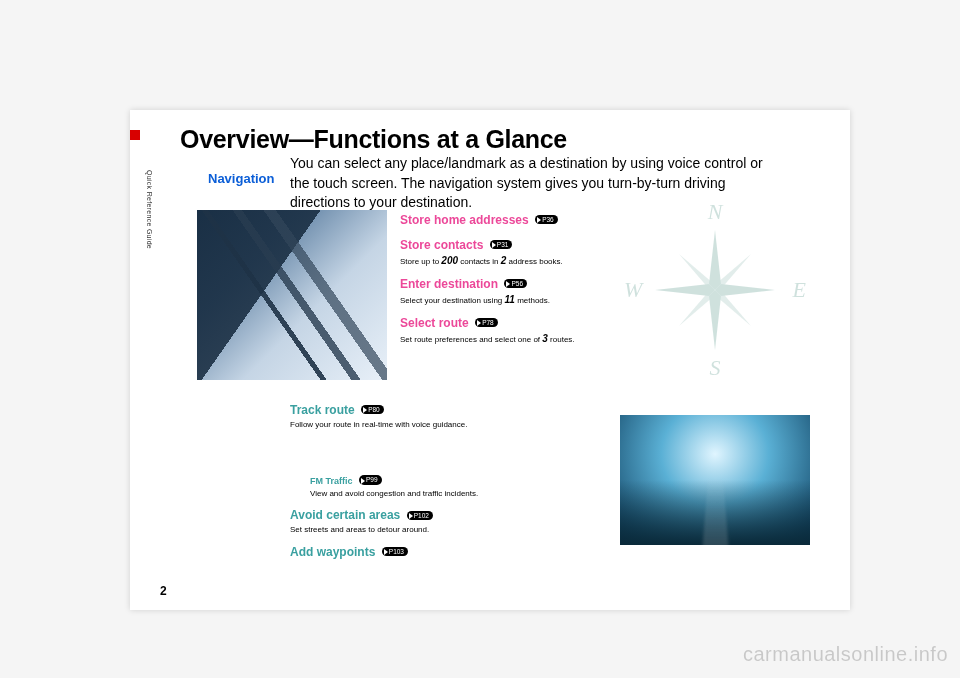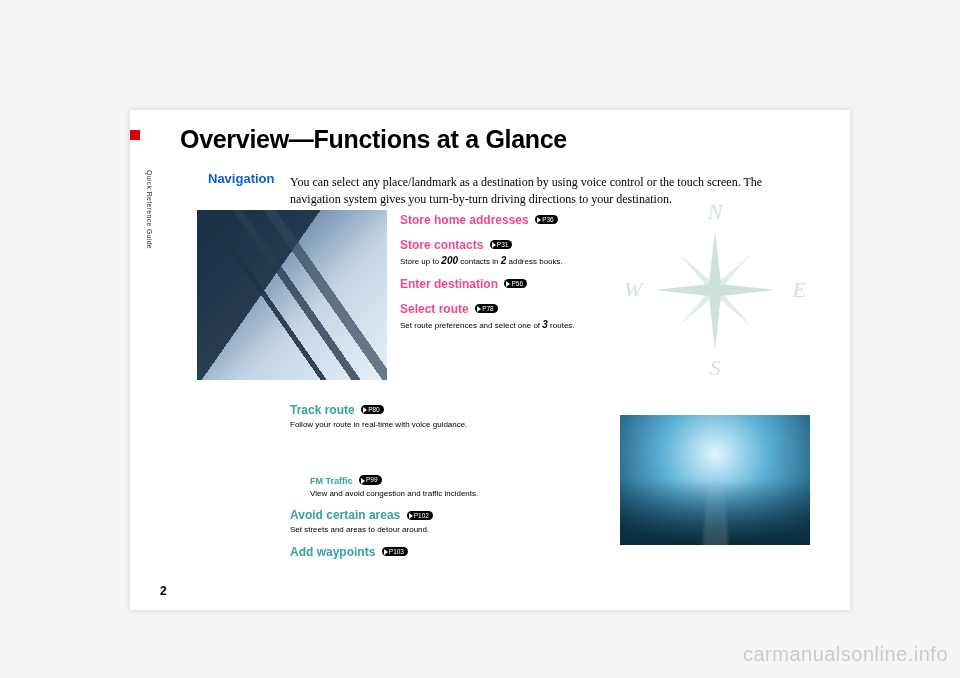--- a/index.html
+++ b/index.html
@@ -58,25 +58,24 @@
     left: 50px;
     top: 61px;
     font-size: 13px;
     font-weight: bold;
     color: #0b5ed7;
     padding-left: 28px;
   }
   .intro {
     position: absolute;
     left: 160px;
-    top: 64px;
+    top: 44px;
     width: 480px;
-    font-size: 12px;
+    font-size: 14px;
     line-height: 1.4;
-    font-family: Liberation Serif, serif;
   }
   .img-left {
     position: absolute;
     left: 67px;
     top: 100px;
     width: 190px;
     height: 170px;
     background: linear-gradient(135deg, #3a5a7a 0%, #6a8aaa 30%, #c5d5e5 60%, #e8f0f8 100%);
     overflow: hidden;
   }
@@ -249,20 +248,23 @@
     <div class="section">
       <span class="sec-title">Store contacts</span>
       <span class="pill">P31</span>
       <div class="desc">
         <span>Store up to </span><span class="bignum">200</span><span> contacts in </span><span class="bignum">2</span><span> address books.</span>
       </div>
     </div>
     <div class="section">
       <span class="sec-title">Enter destination</span>
       <span class="pill">P56</span>
+      <div class="desc">
+        <span>Select your destination using </span><span class="bignum">11</span><span> methods.</span>
+      </div>
     </div>
     <div class="section">
       <span class="sec-title">Select route</span>
       <span class="pill">P78</span>
       <div class="desc">
         <span>Set route preferences and select one of </span><span class="bignum">3</span><span> routes.</span>
       </div>
     </div>
   </div>
 

